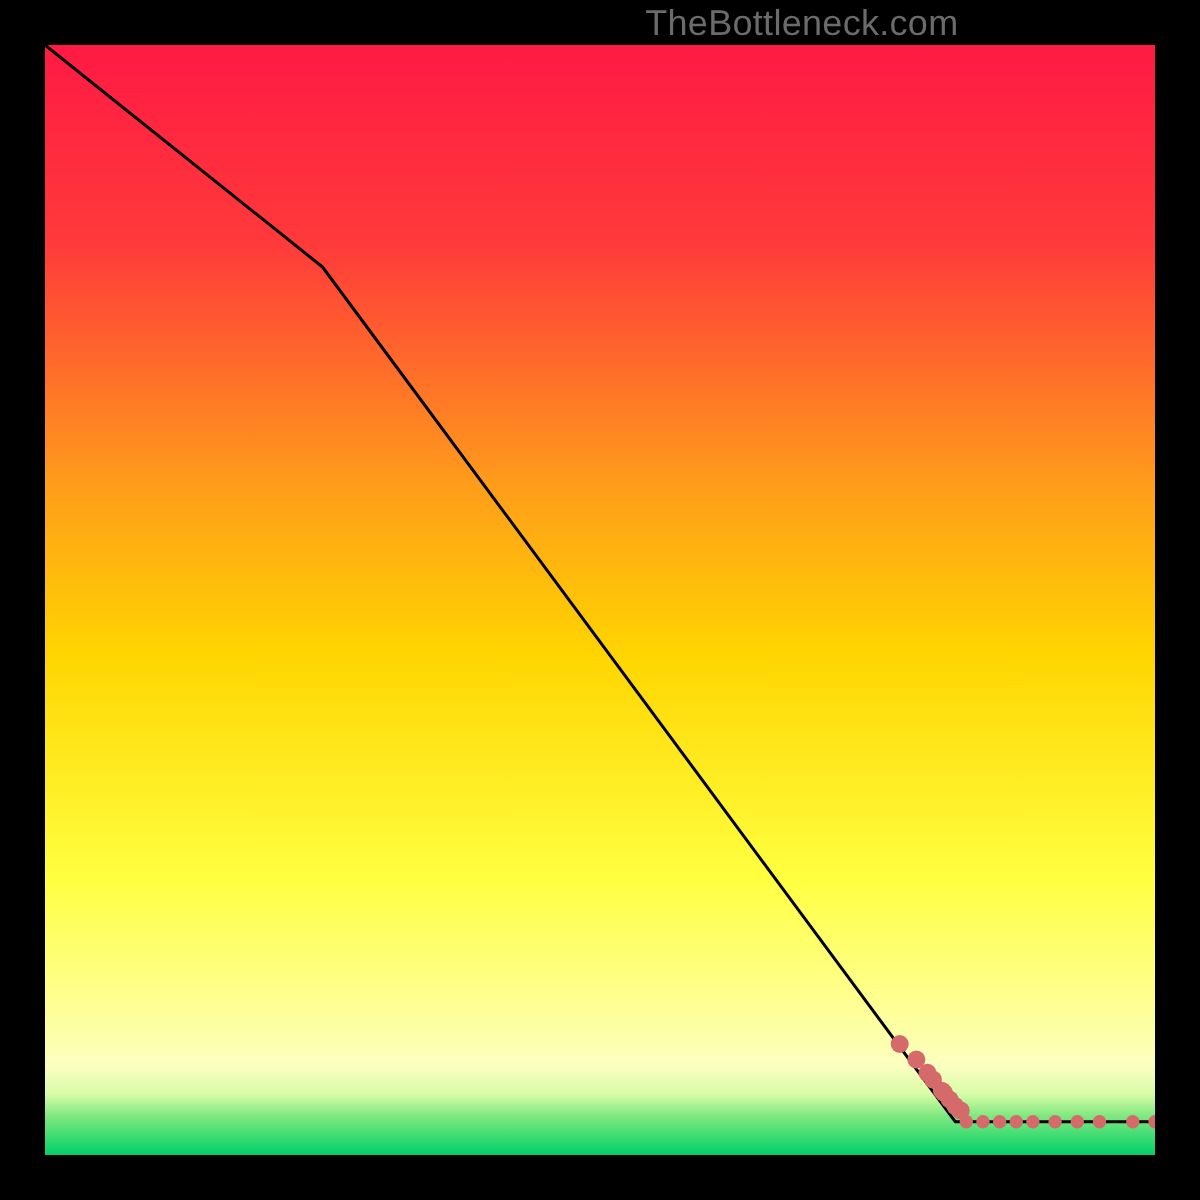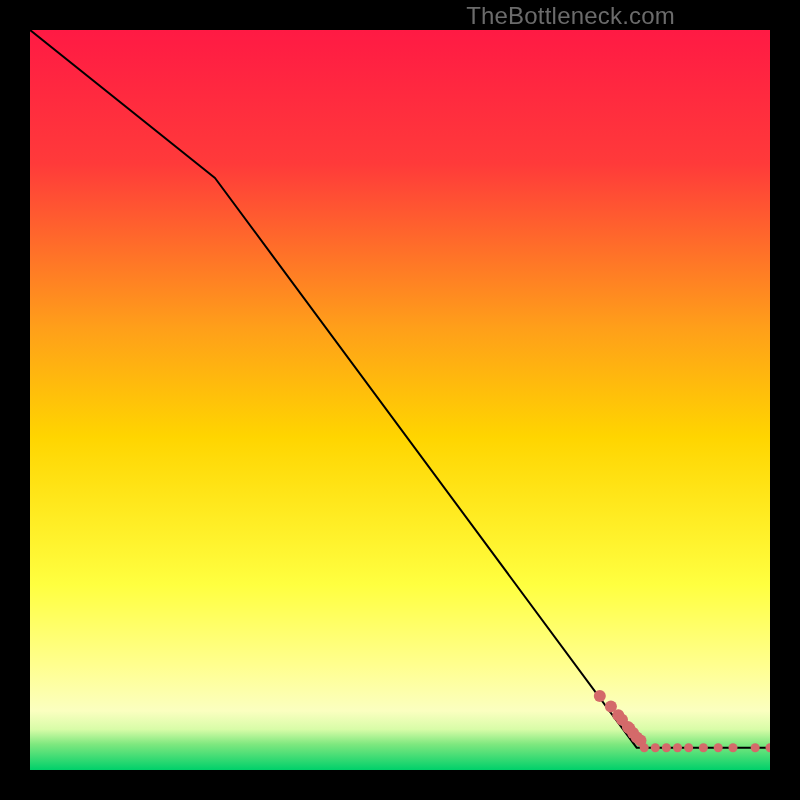--- a/index.html
+++ b/index.html
@@ -9,21 +9,20 @@
     height: 800px;
     background: #000;
     font-family: Arial, Helvetica, sans-serif;
     overflow: hidden;
   }
   .frame {
     position: relative;
     width: 651px;
     height: 800px;
     background: #000;
-    padding-left: 36px;
   }
   .watermark {
     position: absolute;
     top: 2px;
     right: 12px;
     color: #6b6b6b;
     font-size: 24px;
     font-weight: 500;
     letter-spacing: 0.2px;
     user-select: none;

